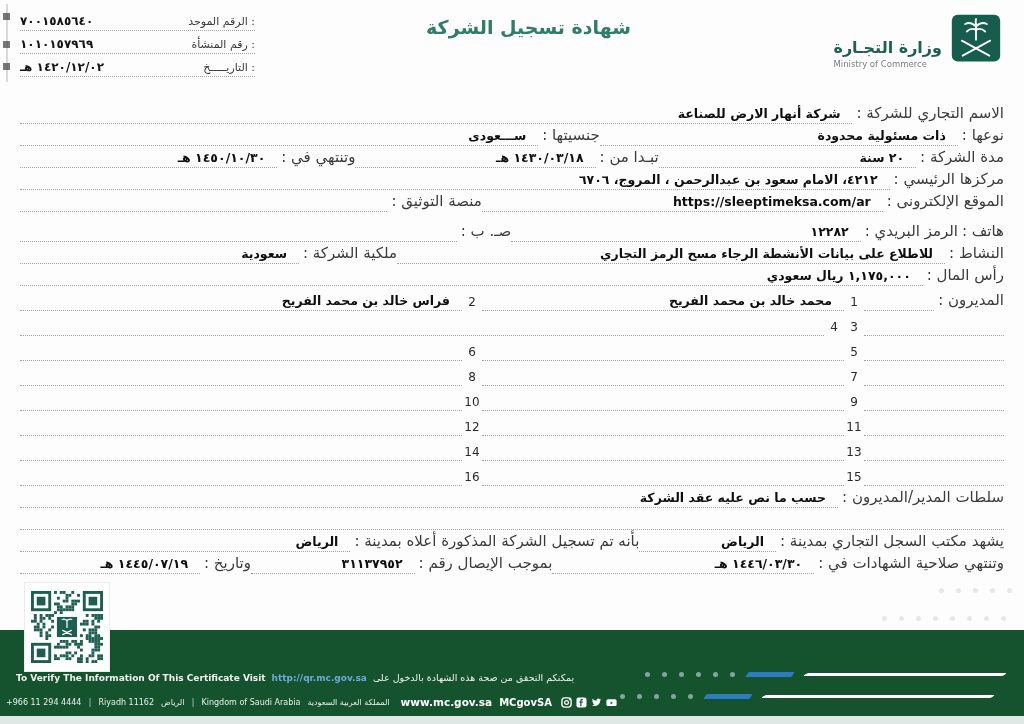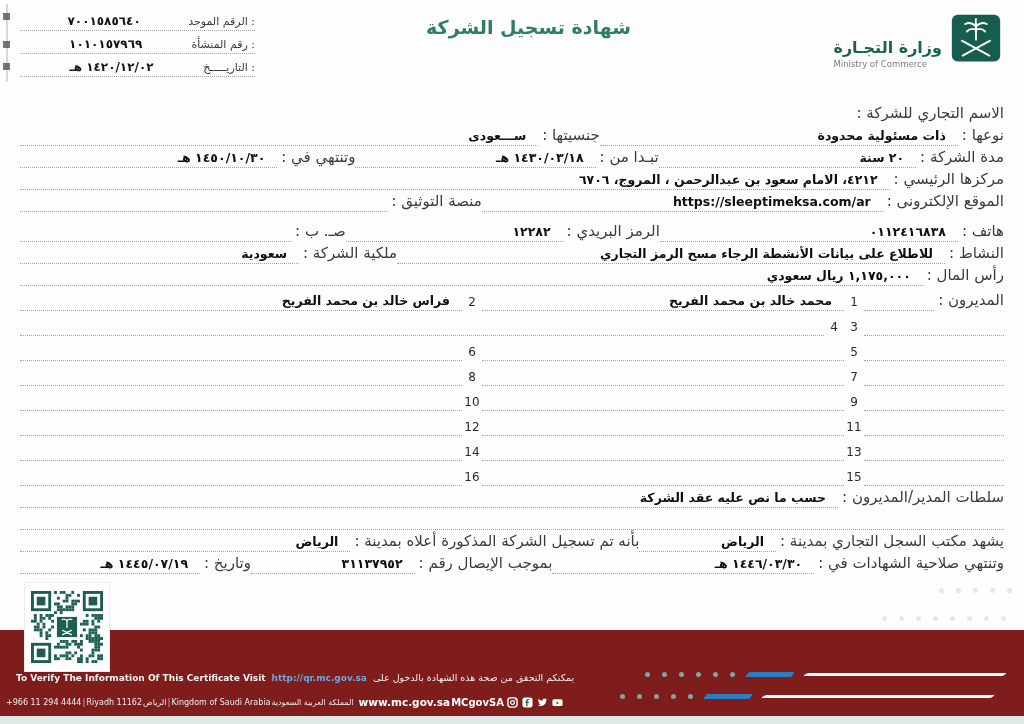--- a/index.html
+++ b/index.html
@@ -7,21 +7,21 @@
         font-family:"DejaVu Sans","Liberation Sans",sans-serif;}
   
   .scan-line{position:absolute;left:6px;top:4px;width:2px;height:78px;background:#c9c9c9;opacity:.7;}
   .scan-tick{position:absolute;left:3px;width:7px;height:7px;background:#4a4a4a;opacity:.75;}
   
   .hdr{position:relative;height:96px;}
   .meta{position:absolute;top:8px;left:20px;width:235px;}
   .meta-row{display:flex;flex-direction:row-reverse;align-items:flex-end;height:22px;
             border-bottom:1px dotted #a5a5a5;}
   .meta-lbl{font-size:11px;color:#3a3a3a;white-space:nowrap;padding-bottom:2px;text-align:center;}
-  .meta-val{flex:1;text-align:center;font-size:12px;font-weight:bold;color:#141414;padding-bottom:2px;}
+  .meta-val{flex:1;text-align:left;font-size:12px;font-weight:bold;color:#141414;padding-bottom:2px;}
   .title{position:absolute;top:16px;left:0;right:0;text-align:center;margin-left:33px;}
   .title-ar{font-size:19px;font-weight:bold;color:#2f7d68;}
   .title-en{font-size:16px;font-weight:bold;color:#55565a;margin-top:4px;}
   .logo{position:absolute;top:12px;right:22px;display:flex;align-items:center;gap:8px;}
   .logo-text{text-align:left;margin-top:26px;}
   .logo-ar{font-size:16px;font-weight:bold;color:#1d6152;}
   .logo-en{font-size:8.5px;color:#7a7f85;margin-top:2px;}
   
   .doc{direction:rtl;padding:6px 20px 0 20px;}
   .row{display:flex;align-items:flex-end;height:22px;}
@@ -34,30 +34,30 @@
   .g24{flex-grow:24}.g28{flex-grow:28}.g30{flex-grow:30}.g32{flex-grow:32}
   .g33{flex-grow:33}.g38{flex-grow:38}.g44{flex-grow:44}.g48{flex-grow:48}
   .g55{flex-grow:55}.g58{flex-grow:58}.g20{flex-grow:20}.g22{flex-grow:22}
   .m-pre{flex:0 0 140px;display:flex;align-items:flex-end;}
   .m-pre .fill{flex:1;}
   .m-num{flex:0 0 20px;text-align:center;font-size:12px;color:#2a2a2a;padding-bottom:2px;}
   .m-f1{flex:0 0 362px;}
   .m-f2{flex:1;}
   .sp8{margin-top:8px;}
   
-  .band{position:absolute;left:0;top:630px;width:1024px;height:91px;background:#7f1d1d;}
+  .band{position:absolute;left:0;top:630px;width:1024px;height:91px;background:#14532d;}
   .bottom-strip{position:absolute;left:0;top:716px;width:1024px;height:8px;background:#dfe8e4;}
   .qr-card{position:absolute;left:25px;top:583px;width:84px;height:88px;background:#fff;
            box-shadow:0 0 0 1px #ececec;display:flex;align-items:center;justify-content:center;}
   .f-line1{position:absolute;left:16px;top:42px;display:flex;align-items:baseline;gap:6px;
            direction:ltr;white-space:nowrap;}
   .f-en{font-size:9px;color:#f3f1ee;font-weight:bold;}
   .f-link{font-size:9px;color:#6fa8dc;font-weight:bold;}
   .f-ar{font-size:9.5px;color:#f3f1ee;}
-  .f-line2{position:absolute;left:6px;top:66px;display:flex;align-items:center;gap:1px;
+  .f-line2{position:absolute;left:6px;top:66px;display:flex;align-items:center;gap:7px;
            direction:ltr;white-space:nowrap;}
   .f-sm{font-size:8px;color:#e9efec;}
   .f-sep{color:#cfdcd7;font-size:9px;opacity:.8;}
   .f-www{font-size:10.5px;font-weight:bold;color:#ffffff;margin-left:4px;}
   .f-handle{font-size:10px;font-weight:bold;color:#ffffff;}
   .sicons{display:flex;gap:4px;align-items:center;margin-left:2px;}
   .sicon{width:11px;height:11px;display:block;}
   .deco-row{position:absolute;display:flex;align-items:center;gap:12px;}
   .dot{width:5px;height:5px;border-radius:50%;background:#7fa89b;}
   .dot.faint{background:#e2eae6;}
@@ -114,20 +114,23 @@
           </g>
         </svg>
       </span>
     </div>
   </div>
 
   <div class="doc">
 
     <div class="row">
       <span class="lbl">الاسم التجاري للشركة :</span>
+      <span class="fill">
+          <span class="val">شركة أنهار الارض للصناعة</span>
+        </span>
     </div>
 
     <div class="row">
       <span class="lbl">نوعها :</span>
       <span class="fill g38">
           <span class="val">ذات مسئولية محدودة</span>
         </span>
       <span class="lbl">جنسيتها :</span>
       <span class="fill g55">
           <span class="val">ســـعودى</span>
@@ -162,23 +165,20 @@
           <span class="val ltr">https://sleeptimeksa.com/ar</span>
         </span>
       <span class="lbl">منصة التوثيق :</span>
       <span class="fill g44">
           <span class="val"></span>
         </span>
     </div>
 
     <div class="row sp8">
       <span class="lbl">هاتف :</span>
-      <span class="fill g33">
-          <span class="val">٠١١٢٤١٦٨٣٨</span>
-        </span>
       <span class="lbl">الرمز البريدي :</span>
       <span class="fill g24">
           <span class="val">١٢٢٨٢</span>
         </span>
       <span class="lbl">صـ. ب :</span>
       <span class="fill g30">
           <span class="val"></span>
         </span>
     </div>
 

